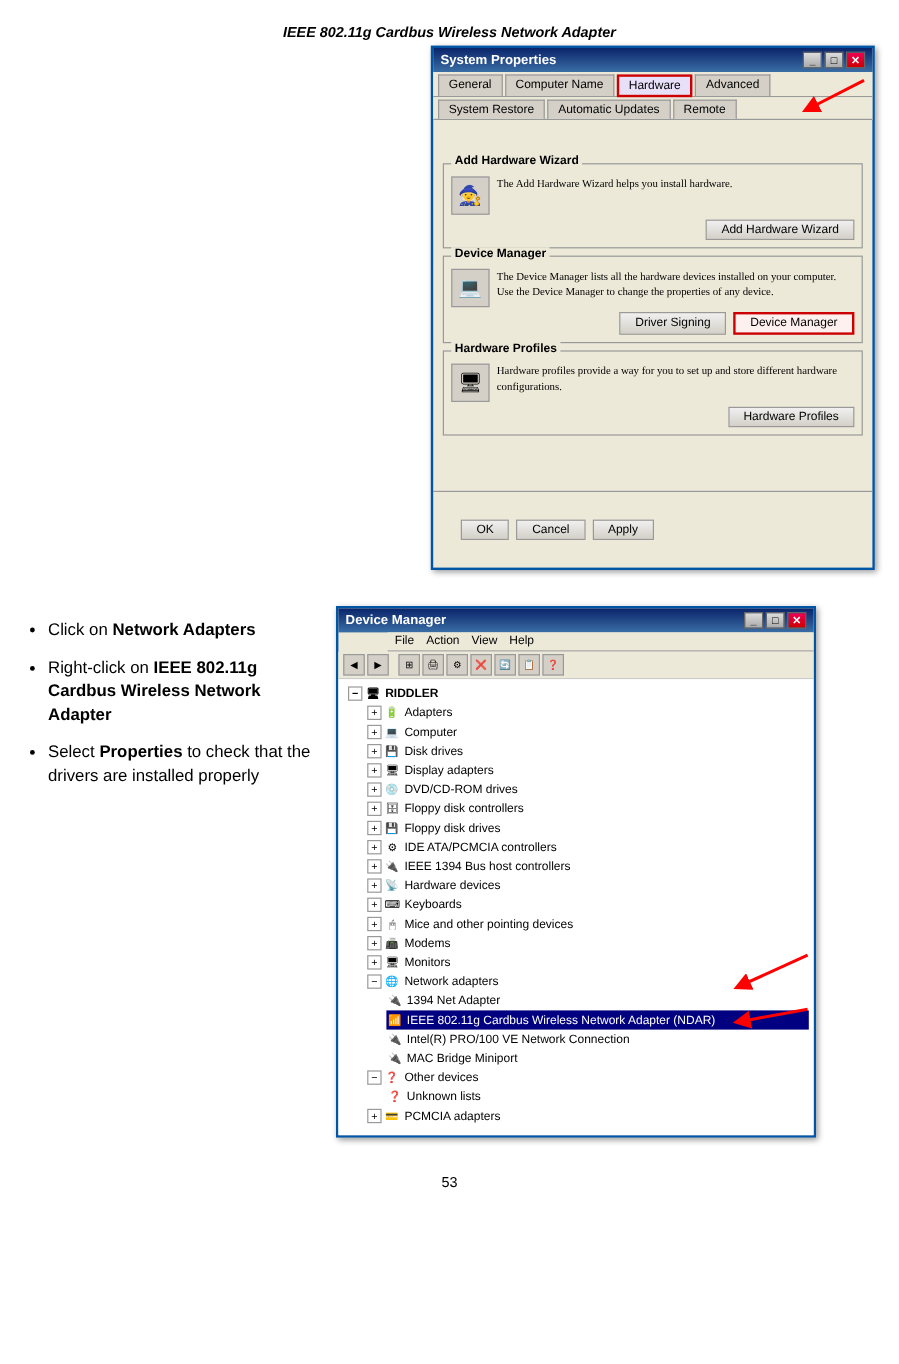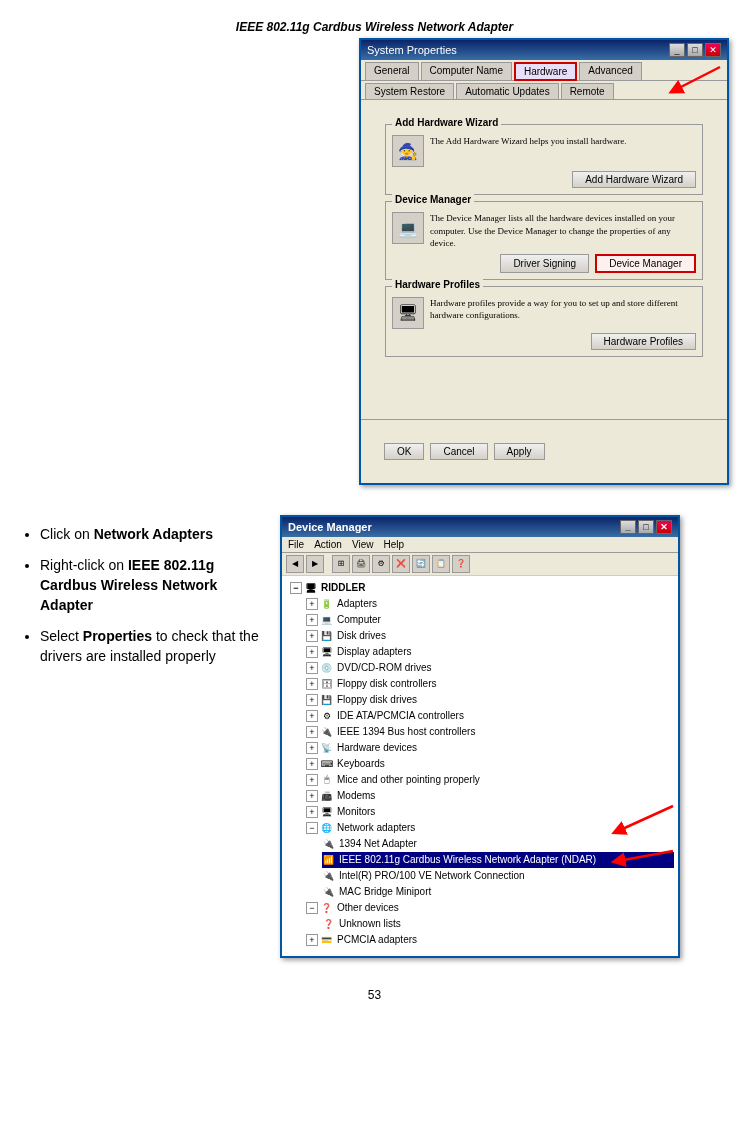--- a/index.html
+++ b/index.html
@@ -70,21 +70,21 @@
       font-size: 10px;
       font-family: 'Tahoma', Arial, sans-serif;
       box-shadow: 2px 2px 5px rgba(0,0,0,0.4);
       position: relative;
     }
 
     .win-titlebar {
       background: linear-gradient(to bottom, #0a246a, #3a6ea5);
       color: white;
       font-size: 11px;
-      font-weight: normal;
+      font-weight: bold;
       padding: 3px 6px;
       display: flex;
       justify-content: space-between;
       align-items: center;
     }
 
     .win-titlebar-buttons {
       display: flex;
       gap: 2px;
     }
@@ -128,21 +128,22 @@
       border-bottom: 1px solid #ece9d8;
       margin-bottom: -1px;
     }
 
     .win-tab.highlighted {
       background: #e8e0f8;
       border: 2px solid #cc0000;
     }
 
     .win-body {
-      padding: 24px;
+      padding: 8px;
+      margin-top: 28px;
     }
 
     .win-section {
       border: 1px solid #999;
       margin-bottom: 6px;
       padding: 6px;
       background: #ece9d8;
       position: relative;
     }
 
@@ -263,20 +264,21 @@
       align-items: center;
     }
 
     .dm-menubar {
       background: #ece9d8;
       display: flex;
       gap: 10px;
       padding: 2px 6px;
       border-bottom: 1px solid #999;
       font-size: 10px;
+      margin-left: 41px;
     }
 
     .dm-menubar span {
       cursor: pointer;
     }
 
     .dm-toolbar {
       background: #ece9d8;
       padding: 2px 4px;
       border-bottom: 1px solid #ccc;
@@ -594,21 +596,21 @@
 
             <div class="dm-tree-item child">
               <span class="expand-icon">+</span>
               <span class="tree-icon">⌨</span>
               <span>Keyboards</span>
             </div>
 
             <div class="dm-tree-item child">
               <span class="expand-icon">+</span>
               <span class="tree-icon">🖱</span>
-              <span>Mice and other pointing properly</span>
+              <span>Mice and other pointing devices</span>
             </div>
 
             <div class="dm-tree-item child">
               <span class="expand-icon">+</span>
               <span class="tree-icon">📠</span>
               <span>Modems</span>
             </div>
 
             <div class="dm-tree-item child">
               <span class="expand-icon">+</span>

